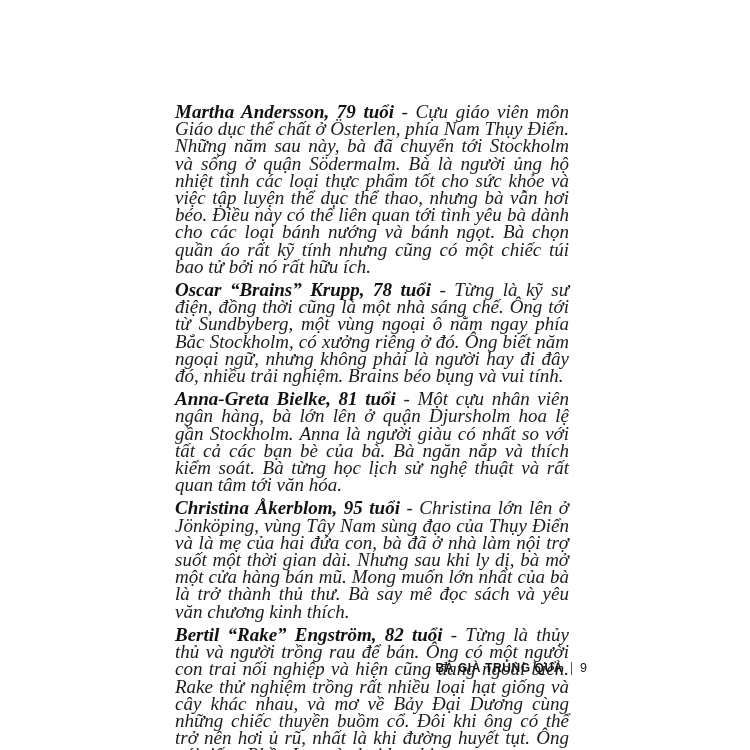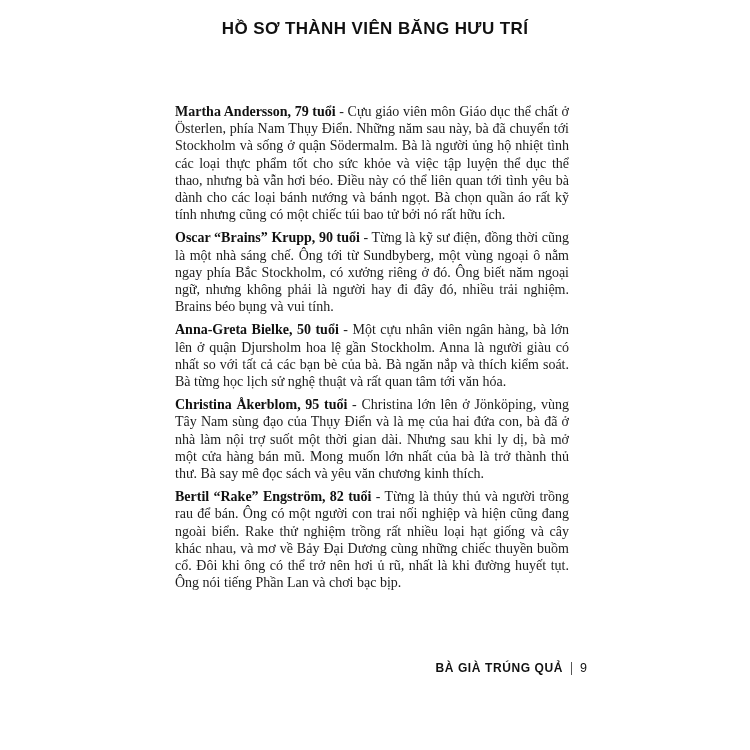--- a/index.html
+++ b/index.html
@@ -28,25 +28,26 @@
     letter-spacing: 0.4px;
     color: #111111;
   }
   .content {
     position: absolute;
     top: 103px;
     left: 175px;
     width: 402px;
   }
   .para {
-    font-size: 14px;
+    font-size: 19px;
     line-height: 17.2px;
     text-align: justify;
     margin: 0 8px 6px 0;
     color: #1c1c1c;
+    font-style: italic;
   }
   .para .lead {
     font-weight: bold;
     color: #111111;
   }
   .footer {
     position: absolute;
     top: 661px;
     right: 163px;
     display: flex;
@@ -68,29 +69,28 @@
   .footer .page-number {
     font-size: 12.5px;
     font-weight: normal;
   }
 </style>
 </head>
 <body>
 
 <div class="page">
 
-  <div class="page-title">HỒ SƠ THÀNH VIÊN BĂNG HƯU TRÍ</div>
 
   <div class="content">
 
     <p class="para"><span class="lead">Martha Andersson, 79 tuổi</span><span> - Cựu giáo viên môn Giáo dục thể chất ở Österlen, phía Nam Thụy Điển. Những năm sau này, bà đã chuyển tới Stockholm và sống ở quận Södermalm. Bà là người ủng hộ nhiệt tình các loại thực phẩm tốt cho sức khỏe và việc tập luyện thể dục thể thao, nhưng bà vẫn hơi béo. Điều này có thể liên quan tới tình yêu bà dành cho các loại bánh nướng và bánh ngọt. Bà chọn quần áo rất kỹ tính nhưng cũng có một chiếc túi bao tử bởi nó rất hữu ích.</span></p>
 
-    <p class="para"><span class="lead">Oscar “Brains” Krupp, 90 tuổi</span><span> - Từng là kỹ sư điện, đồng thời cũng là một nhà sáng chế. Ông tới từ Sundbyberg, một vùng ngoại ô nằm ngay phía Bắc Stockholm, có xưởng riêng ở đó. Ông biết năm ngoại ngữ, nhưng không phải là người hay đi đây đó, nhiều trải nghiệm. Brains béo bụng và vui tính.</span></p>
+    <p class="para"><span class="lead">Oscar “Brains” Krupp, 78 tuổi</span><span> - Từng là kỹ sư điện, đồng thời cũng là một nhà sáng chế. Ông tới từ Sundbyberg, một vùng ngoại ô nằm ngay phía Bắc Stockholm, có xưởng riêng ở đó. Ông biết năm ngoại ngữ, nhưng không phải là người hay đi đây đó, nhiều trải nghiệm. Brains béo bụng và vui tính.</span></p>
 
-    <p class="para"><span class="lead">Anna-Greta Bielke, 50 tuổi</span><span> - Một cựu nhân viên ngân hàng, bà lớn lên ở quận Djursholm hoa lệ gần Stockholm. Anna là người giàu có nhất so với tất cả các bạn bè của bà. Bà ngăn nắp và thích kiểm soát. Bà từng học lịch sử nghệ thuật và rất quan tâm tới văn hóa.</span></p>
+    <p class="para"><span class="lead">Anna-Greta Bielke, 81 tuổi</span><span> - Một cựu nhân viên ngân hàng, bà lớn lên ở quận Djursholm hoa lệ gần Stockholm. Anna là người giàu có nhất so với tất cả các bạn bè của bà. Bà ngăn nắp và thích kiểm soát. Bà từng học lịch sử nghệ thuật và rất quan tâm tới văn hóa.</span></p>
 
     <p class="para"><span class="lead">Christina Åkerblom, 95 tuổi</span><span> - Christina lớn lên ở Jönköping, vùng Tây Nam sùng đạo của Thụy Điển và là mẹ của hai đứa con, bà đã ở nhà làm nội trợ suốt một thời gian dài. Nhưng sau khi ly dị, bà mở một cửa hàng bán mũ. Mong muốn lớn nhất của bà là trở thành thủ thư. Bà say mê đọc sách và yêu văn chương kinh thích.</span></p>
 
     <p class="para"><span class="lead">Bertil “Rake” Engström, 82 tuổi</span><span> - Từng là thủy thủ và người trồng rau để bán. Ông có một người con trai nối nghiệp và hiện cũng đang ngoài biển. Rake thử nghiệm trồng rất nhiều loại hạt giống và cây khác nhau, và mơ về Bảy Đại Dương cùng những chiếc thuyền buồm cổ. Đôi khi ông có thể trở nên hơi ủ rũ, nhất là khi đường huyết tụt. Ông nói tiếng Phần Lan và chơi bạc bịp.</span></p>
 
   </div>
 
   <div class="footer">
     <span class="book-title">BÀ GIÀ TRÚNG QUẢ</span>
     <span class="divider"></span>

